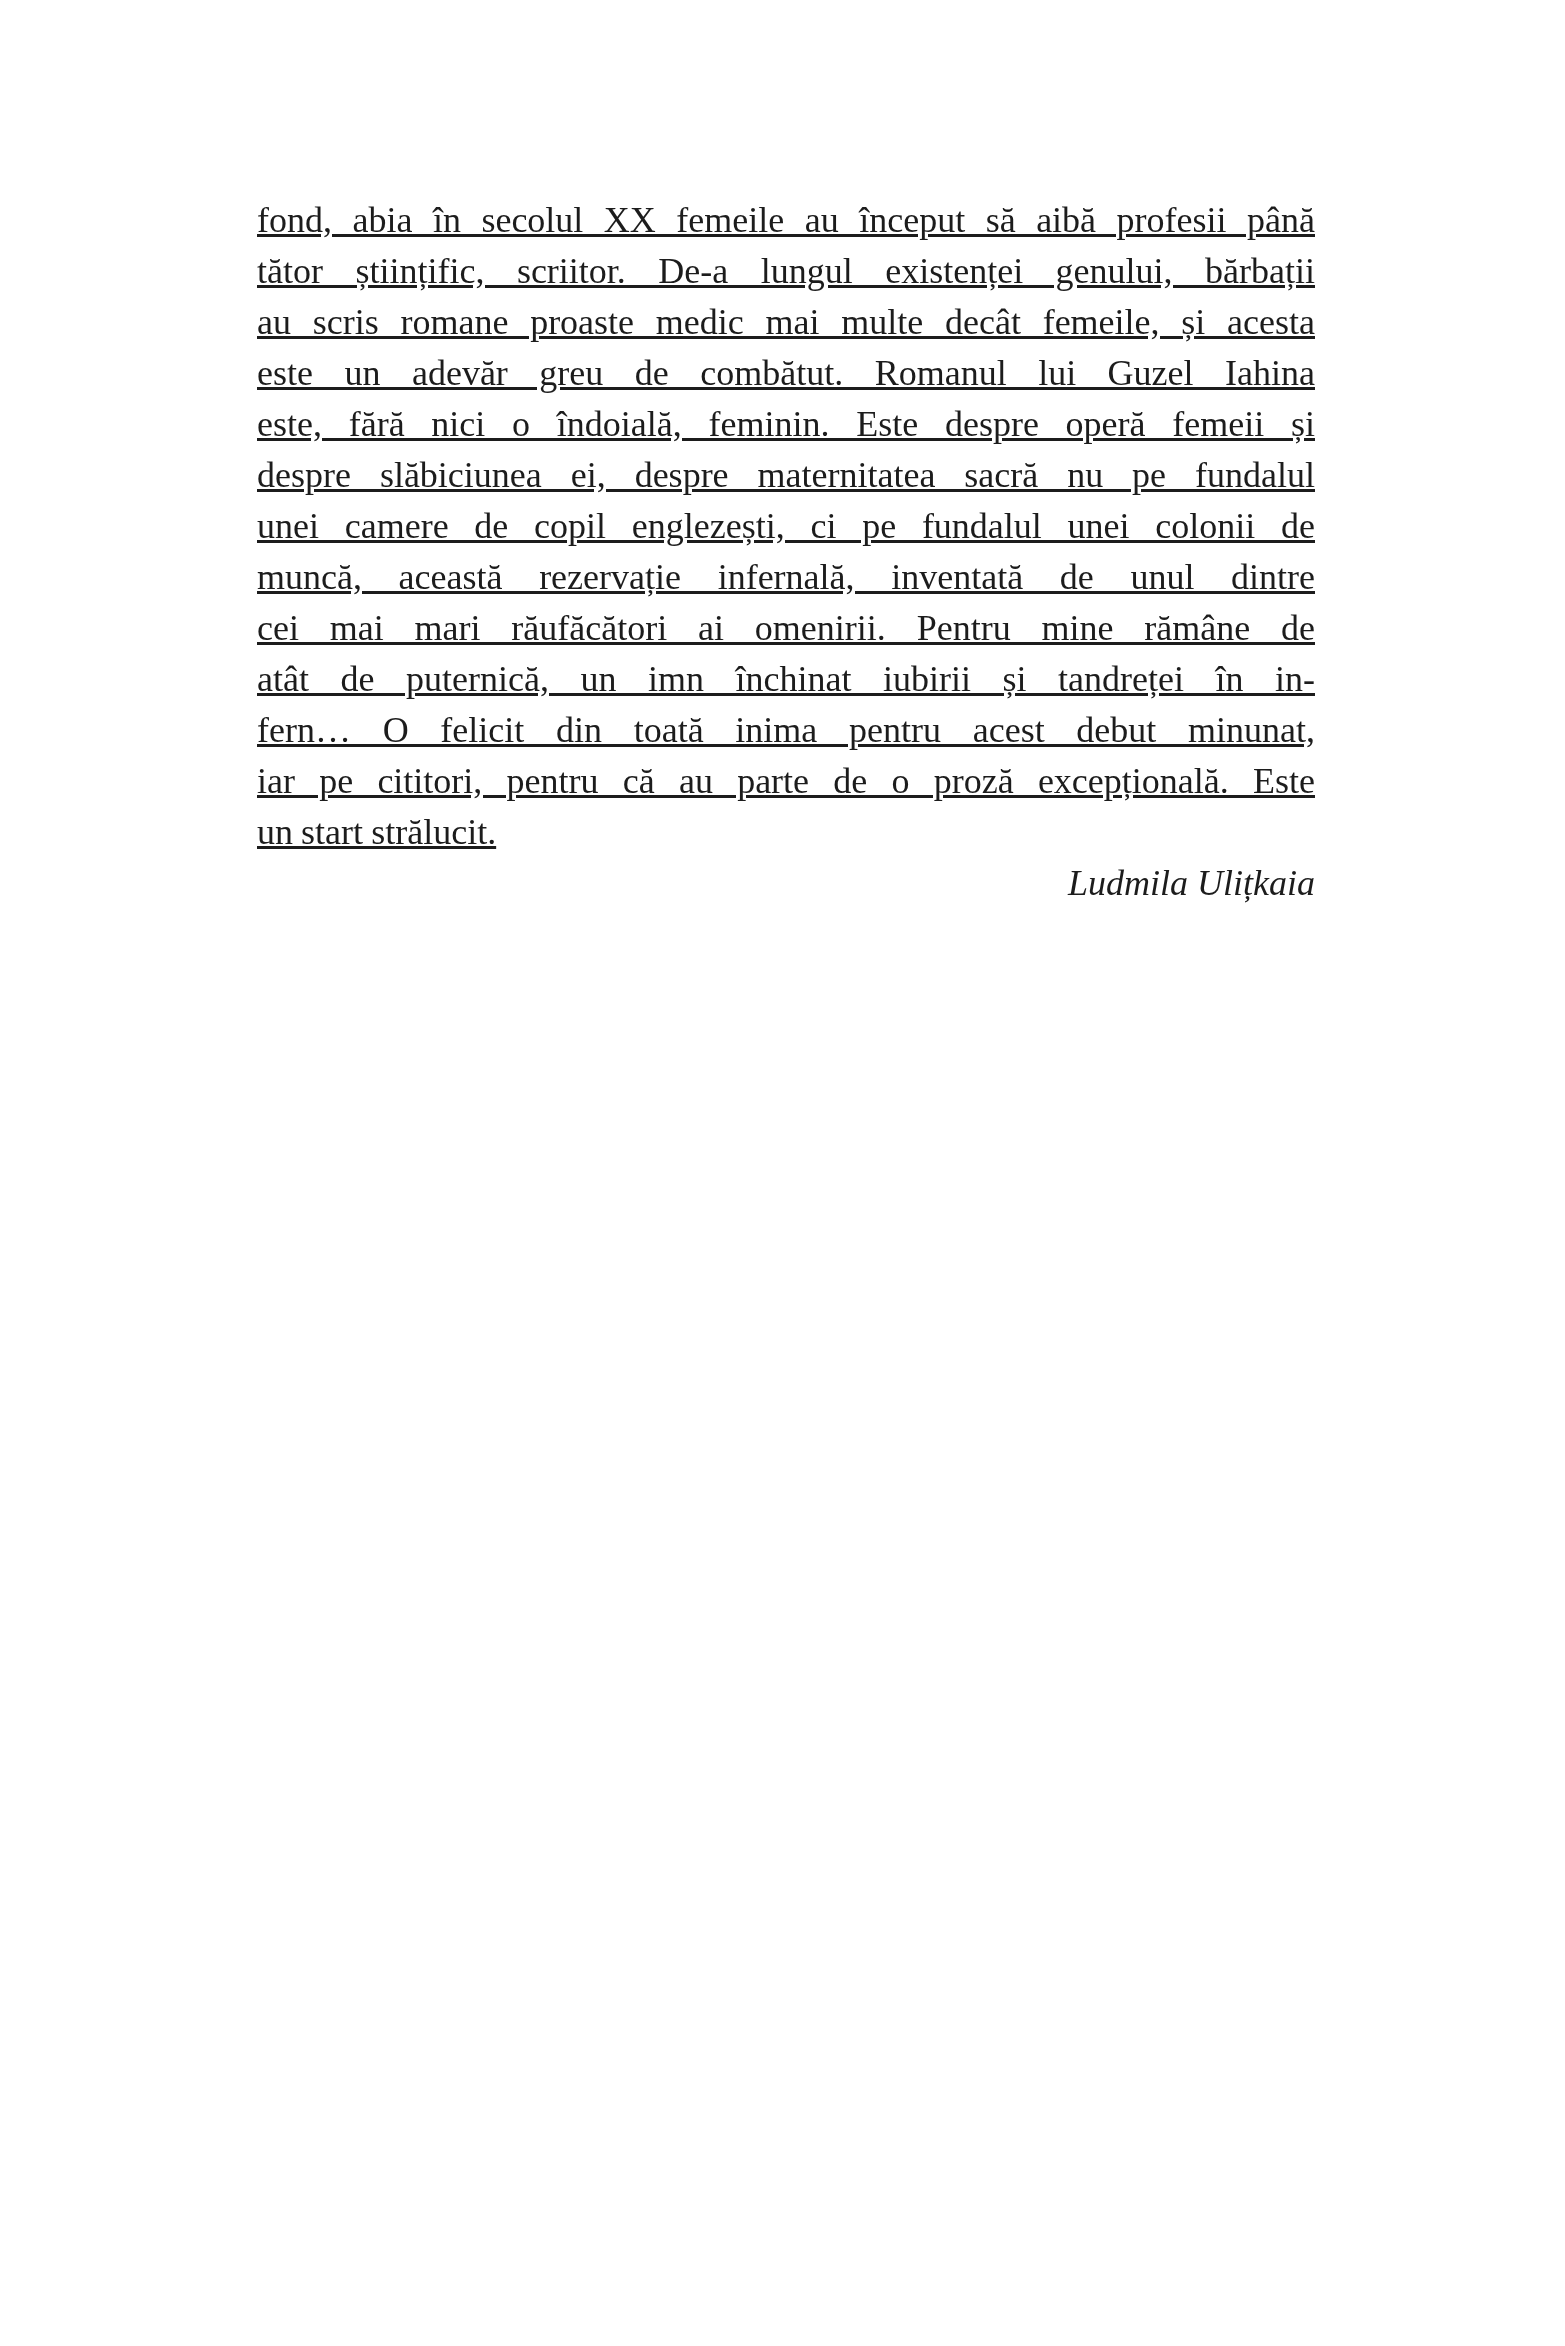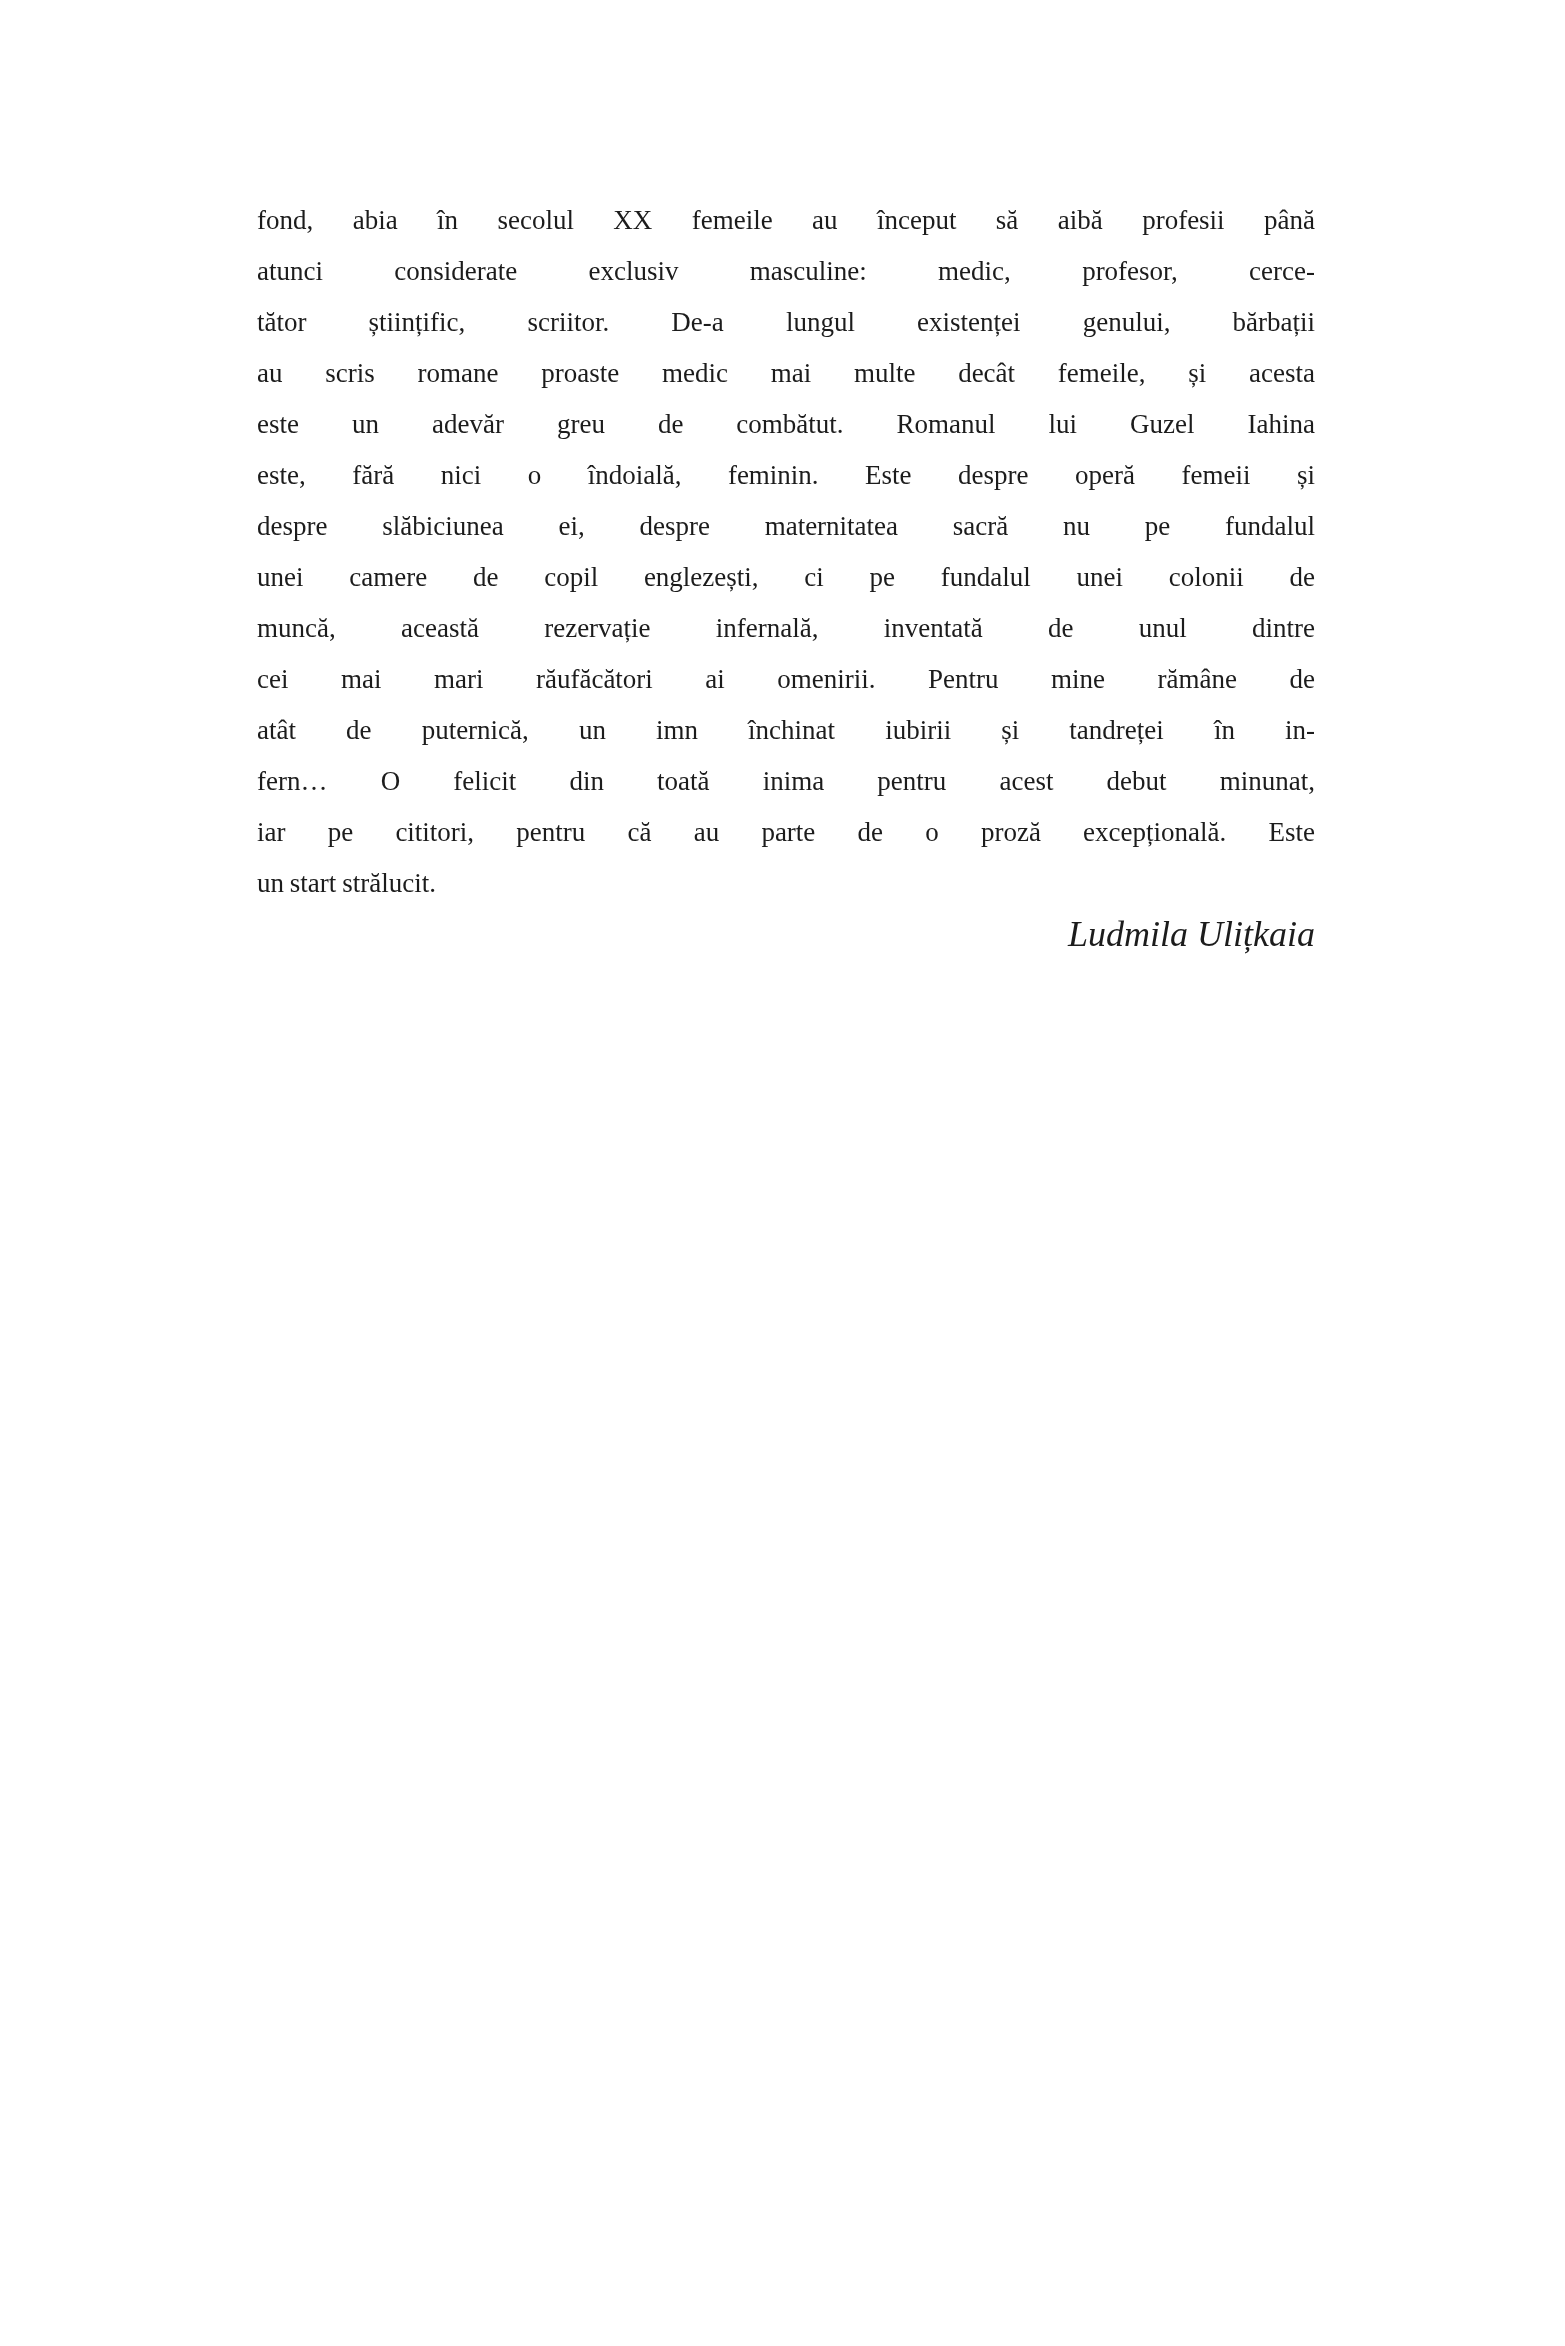--- a/index.html
+++ b/index.html
@@ -20,24 +20,25 @@
     overflow: hidden;
   }
   .text-block {
     position: absolute;
     left: 257px;
     top: 195px;
     width: 1058px;
     color: #1c1c1c;
   }
   .body-paragraph {
-    font-size: 27px;
+    font-size: 36px;
     line-height: 51px;
     letter-spacing: 0px;
     word-spacing: -0.9px;
+    text-decoration: underline;
   }
   .body-paragraph .line {
     text-align: justify;
     text-align-last: justify;
     white-space: nowrap;
   }
   .body-paragraph .line.last {
     text-align: right;
     text-align-last: left;
   }
@@ -49,21 +50,20 @@
     color: #1c1c1c;
   }
 </style>
 </head>
 <body>
 
 <div class="page">
   <div class="text-block">
     <div class="body-paragraph">
         <div class="line">fond, abia în secolul XX femeile au început să aibă profesii până</div>
-        <div class="line">atunci considerate exclusiv masculine: medic, profesor, cerce-</div>
         <div class="line">tător științific, scriitor. De-a lungul existenței genului, bărbații</div>
         <div class="line">au scris romane proaste medic mai multe decât femeile, și acesta</div>
         <div class="line">este un adevăr greu de combătut. Romanul lui Guzel Iahina</div>
         <div class="line">este, fără nici o îndoială, feminin. Este despre operă femeii și</div>
         <div class="line">despre slăbiciunea ei, despre maternitatea sacră nu pe fundalul</div>
         <div class="line">unei camere de copil englezești, ci pe fundalul unei colonii de</div>
         <div class="line">muncă, această rezervație infernală, inventată de unul dintre</div>
         <div class="line">cei mai mari răufăcători ai omenirii. Pentru mine rămâne de</div>
         <div class="line">atât de puternică, un imn închinat iubirii și tandreței în in-</div>
         <div class="line">fern… O felicit din toată inima pentru acest debut minunat,</div>

